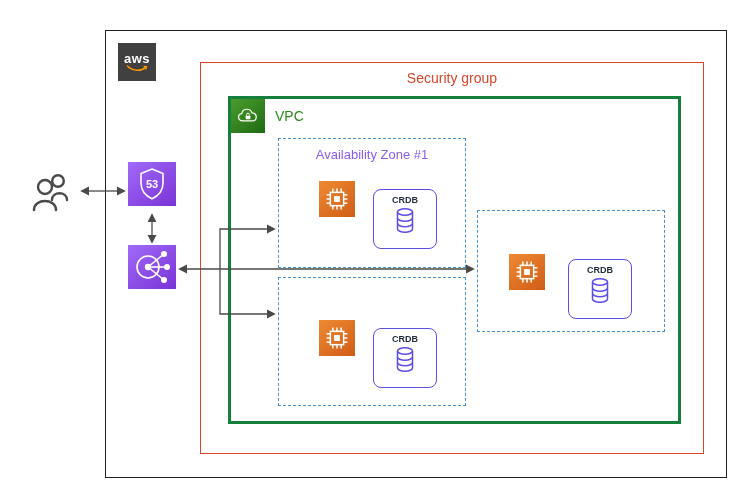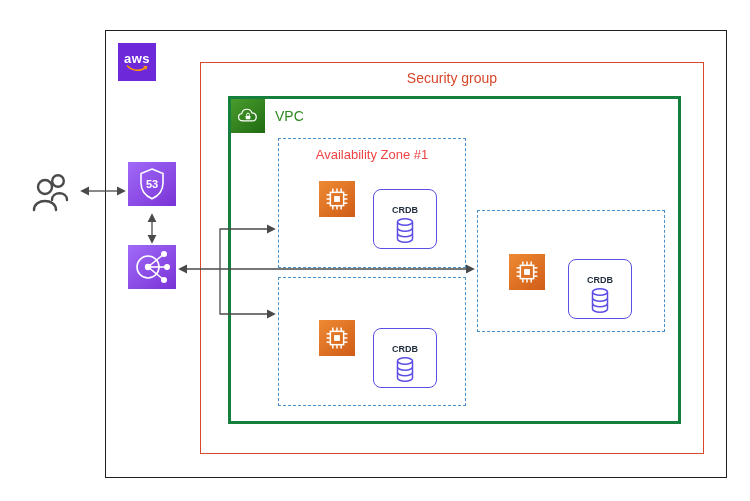--- a/index.html
+++ b/index.html
@@ -3,50 +3,50 @@
 <meta charset="utf-8">
 <style>
   html,body{margin:0;padding:0;background:#ffffff;}
   .canvas{
     position:relative;width:750px;height:501px;background:#ffffff;
     font-family:"Liberation Sans",sans-serif;overflow:hidden;
   }
   
   .aws-cloud{position:absolute;left:105px;top:30px;width:620px;height:446px;
     border:1.6px solid #1f1f1f;background:#fff;}
-  .aws-logo{position:absolute;left:12px;top:12px;width:38px;height:38px;background:#6d28d9;
+  .aws-logo{position:absolute;left:12px;top:12px;width:38px;height:38px;background:#404040;
     display:flex;flex-direction:column;align-items:center;justify-content:center;}
   .aws-logo span{color:#fff;font-size:13px;font-weight:bold;line-height:13px;letter-spacing:.5px;}
   .sg-box{position:absolute;left:200px;top:62px;width:502px;height:390px;border:1px solid #d9472b;}
   .sg-label{position:absolute;left:0;top:7px;width:100%;text-align:center;
     color:#d9472b;font-size:14px;}
   .vpc-box{position:absolute;left:228px;top:96px;width:447px;height:322px;border:3px solid #15803d;}
   .vpc-icon{position:absolute;left:0;top:0;width:34px;height:34px;
     background:linear-gradient(140deg,#4a9c2d 0%,#1f6b12 100%);
     display:flex;align-items:center;justify-content:center;}
   .vpc-label{position:absolute;left:44px;top:9px;color:#2e8b1e;font-size:14px;}
   
   .az{position:absolute;border:1.6px dashed #4a90cd;background:transparent;}
   .az1{left:278px;top:138px;width:186px;height:128px;}
   .az2{left:278px;top:277px;width:186px;height:127px;}
   .az3{left:477px;top:210px;width:186px;height:120px;}
-  .az-label{margin-top:8px;text-align:center;color:#ef4444;font-size:13px;}
+  .az-label{margin-top:8px;text-align:center;color:#8b5cf6;font-size:13px;}
   
   .ec2-icon{position:absolute;width:36px;height:36px;
     background:linear-gradient(140deg,#ee8a33 0%,#d05c17 100%);
     display:flex;align-items:center;justify-content:center;}
   .az1 .ec2-icon{left:40px;top:42px;}
   .az2 .ec2-icon{left:40px;top:42px;}
   .az3 .ec2-icon{left:31px;top:43px;}
   .crdb-node{position:absolute;width:62px;height:58px;border:1.6px solid #5c4ee5;
     border-radius:8px;background:#fff;display:flex;flex-direction:column;align-items:center;}
   .az1 .crdb-node{left:94px;top:50px;}
   .az2 .crdb-node{left:94px;top:50px;}
   .az3 .crdb-node{left:90px;top:48px;}
-  .crdb-label{margin-top:15px;font-size:9px;font-weight:bold;color:#232f3e;}
+  .crdb-label{margin-top:5px;font-size:9px;font-weight:bold;color:#232f3e;}
   .crdb-node svg.db{margin-top:2px;}
   
   .users{position:absolute;left:26px;top:166px;}
   .net-icon{position:absolute;width:48px;height:44px;
     background:linear-gradient(140deg,#a06af8 0%,#7a33d6 100%);
     display:flex;align-items:center;justify-content:center;}
   .r53{left:128px;top:162px;}
   .elb{left:128px;top:245px;}
   
   .arrows{position:absolute;left:0;top:0;pointer-events:none;}

